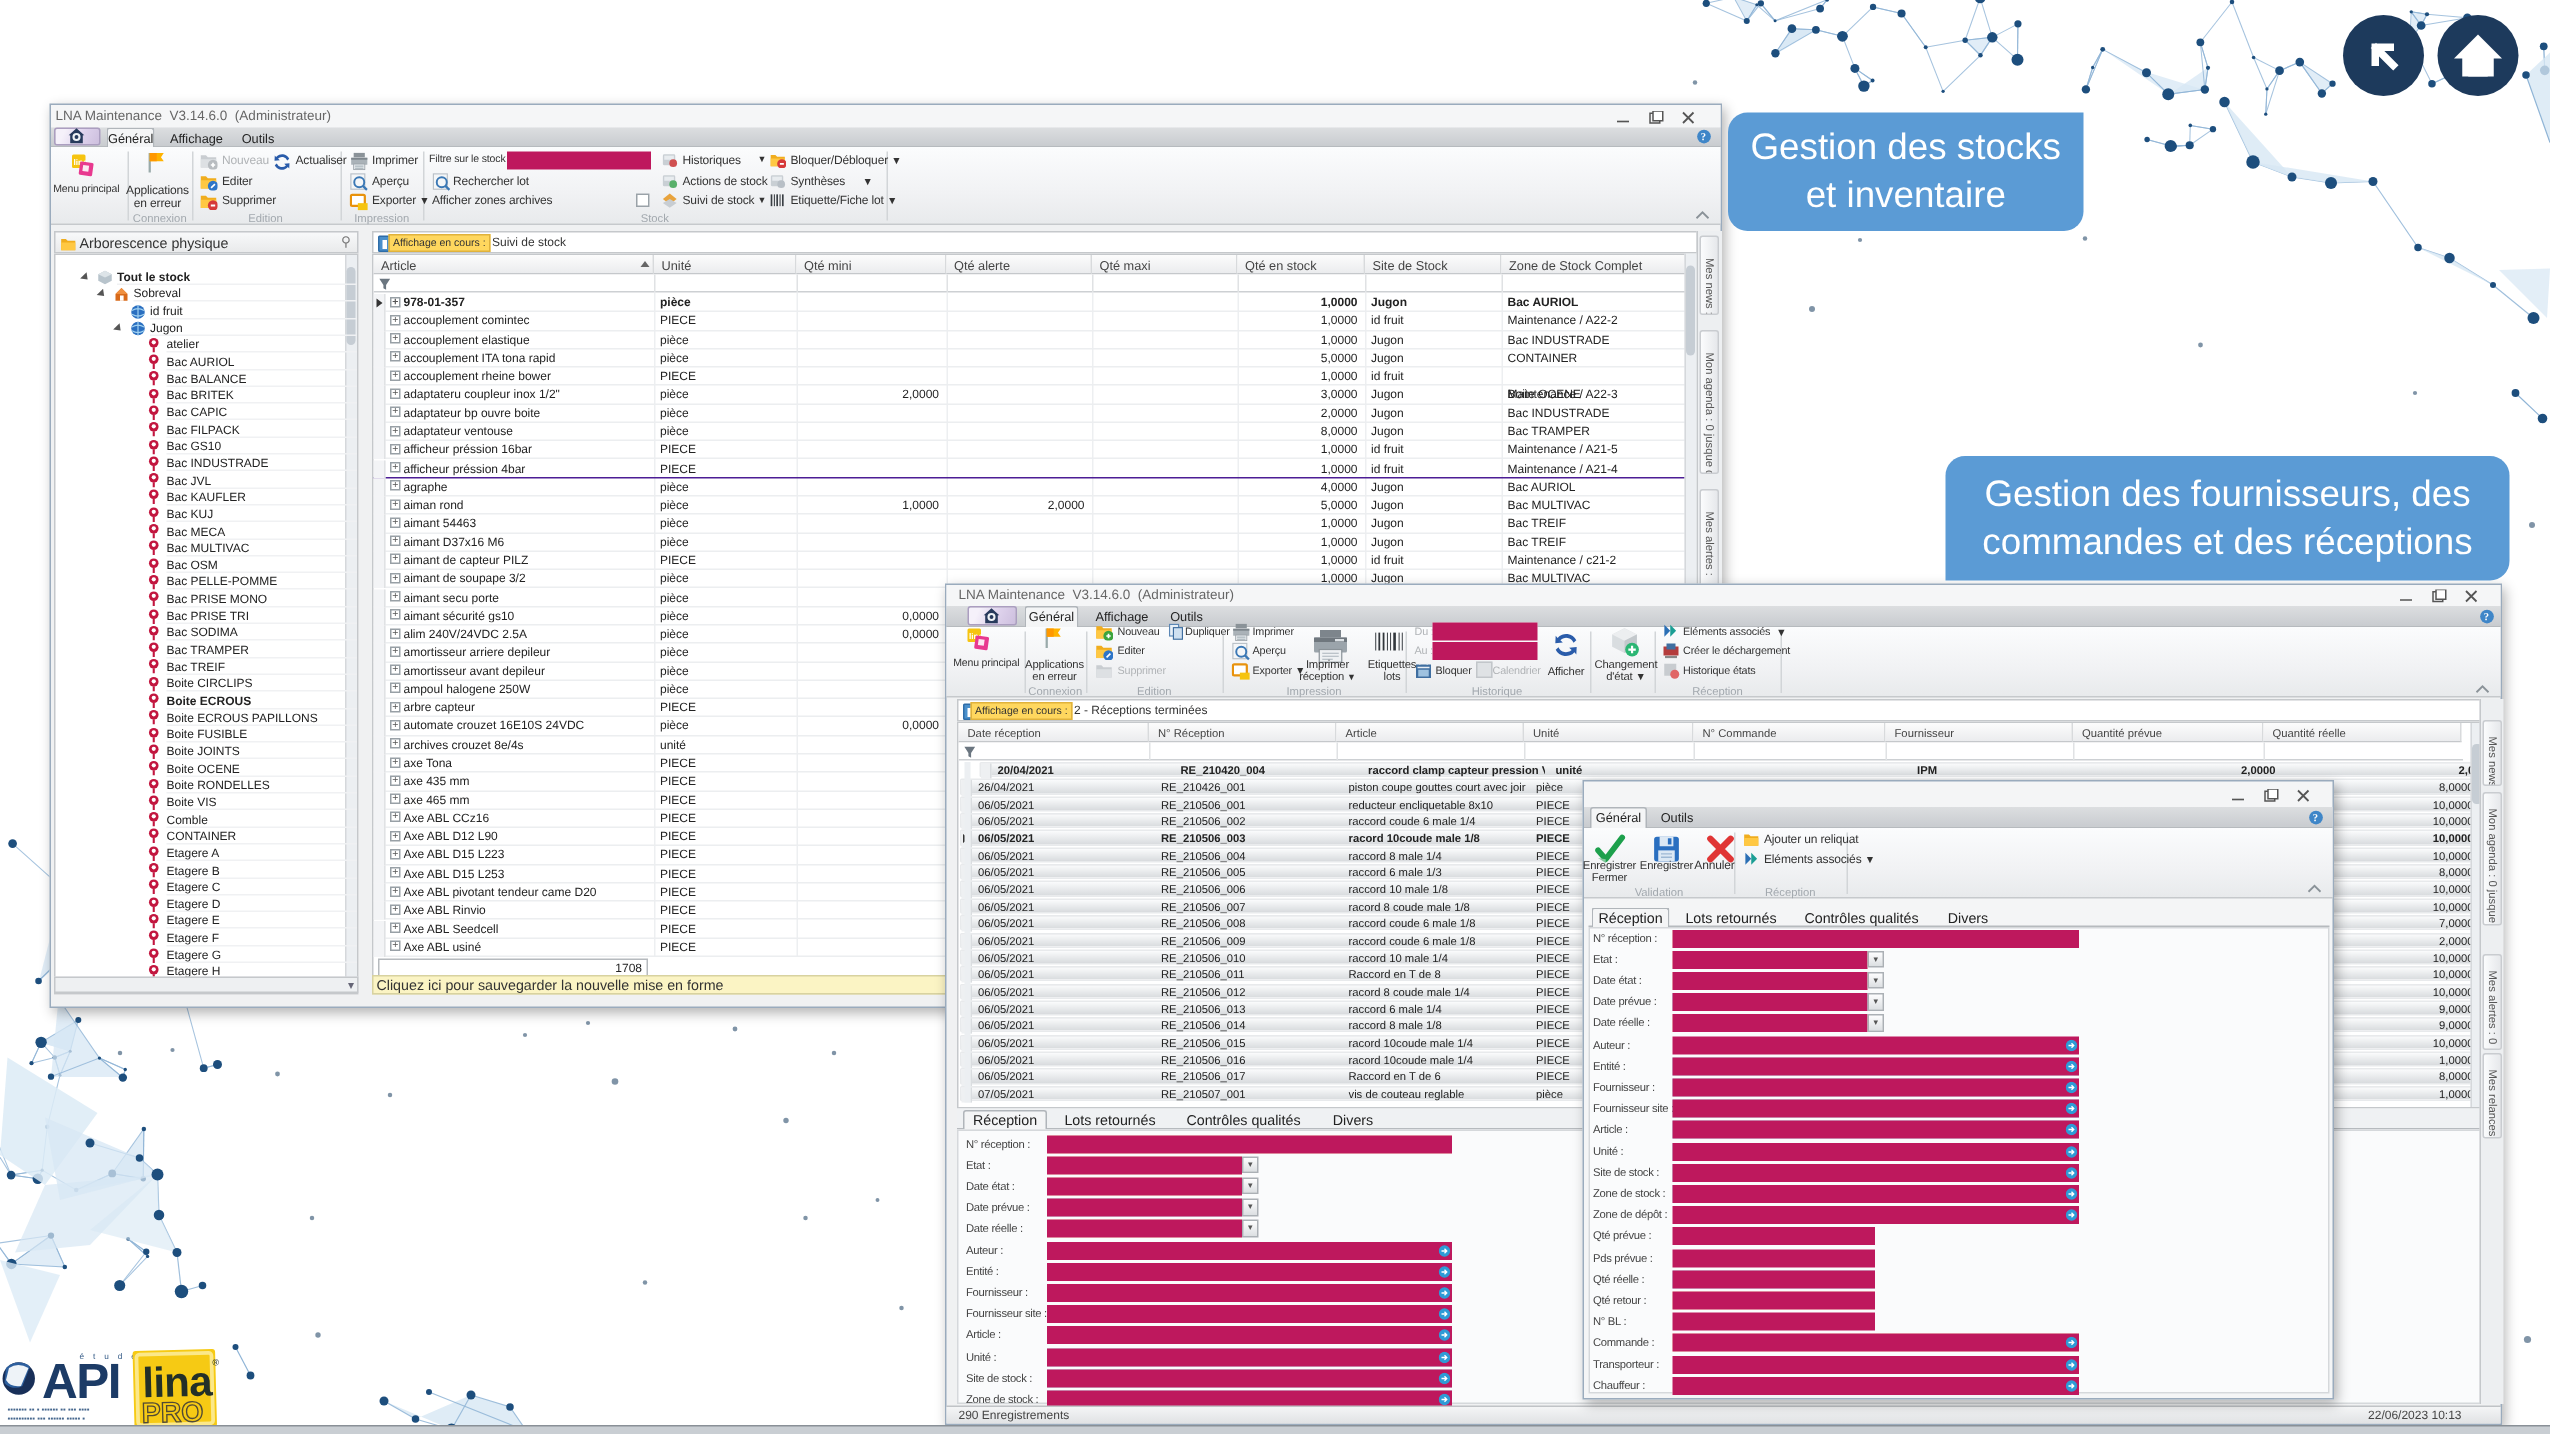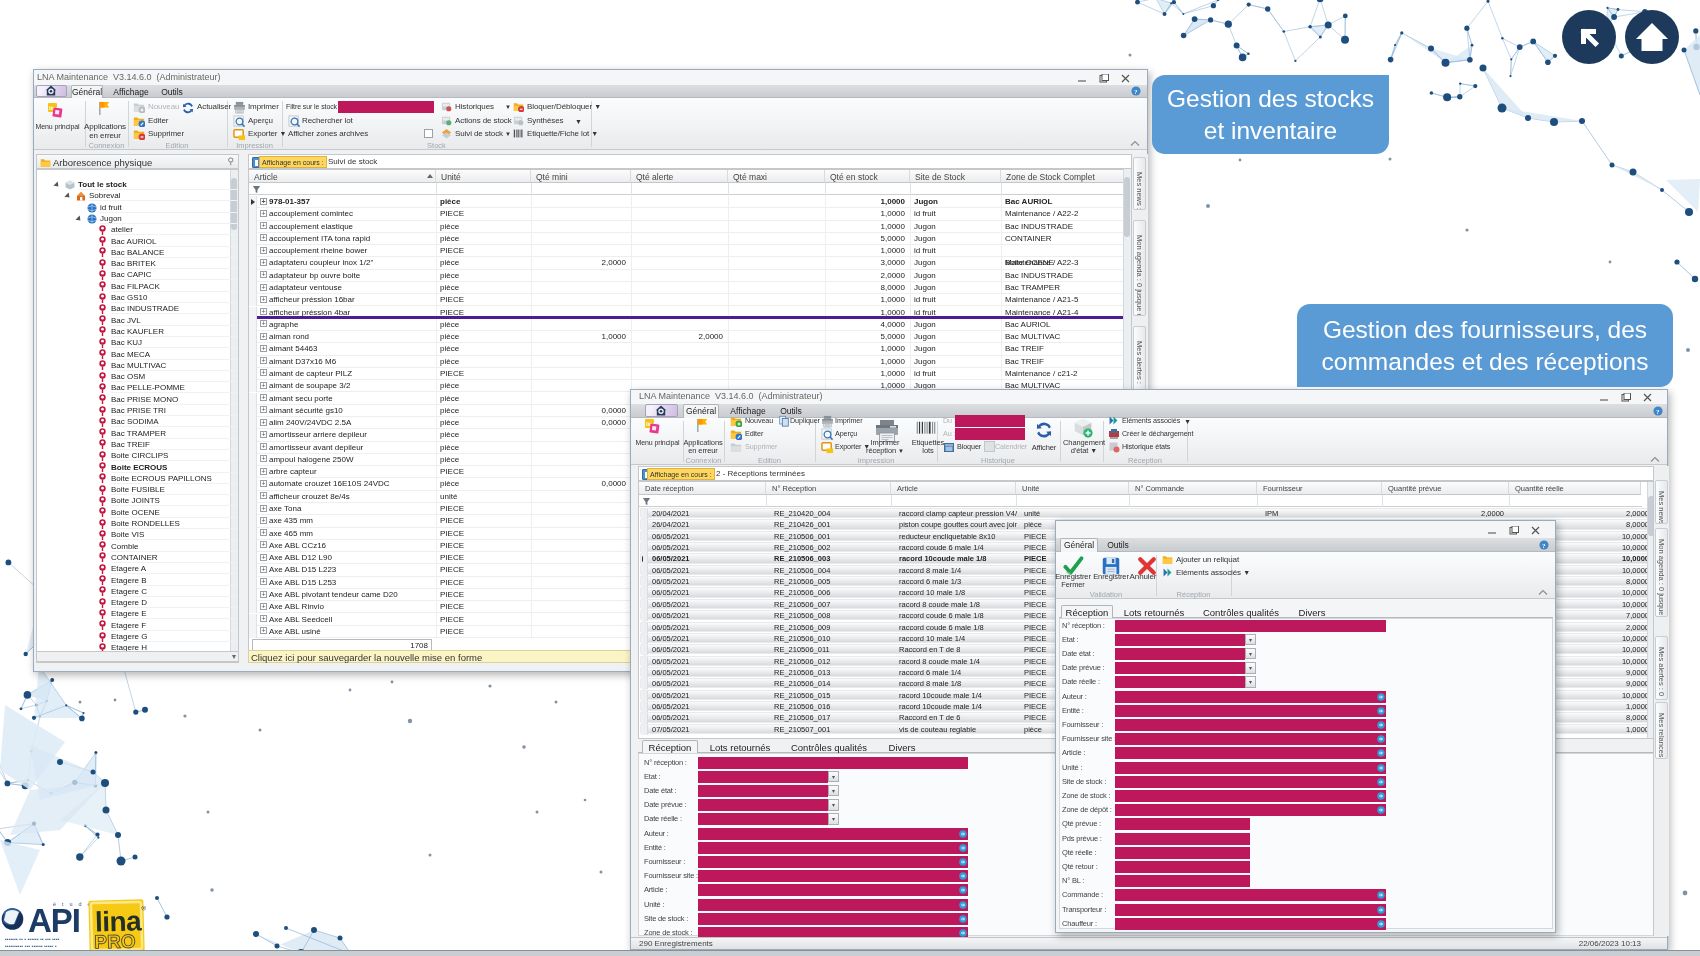--- a/index.html
+++ b/index.html
@@ -960,21 +960,21 @@
         </div>
         <div class="abs" style="left:0;top:124.2px;width:875px;height:12.28px;border-bottom:1px solid #eceef0;font-weight:normal">
           <div class="abs" style="left:0;top:0;width:8px;height:12.28px;background:#f3f4f6;border-right:1px solid #e0e2e4"></div>
           <div class="abs" style="left:11px;top:1.5px;width:7px;height:7px;border:1px solid #98a0a6;background:#fff;font-size:7px;line-height:5px;text-align:center;color:#555">+</div>
           <div class="gcell" style="left:20px;top:1px;width:165px">afficheur préssion  16bar</div>
           <div class="gcell" style="left:191px;top:1px;width:88px">PIECE</div>
           <div class="gcell num" style="left:576px;top:1px;width:80px">1,0000</div>
           <div class="gcell" style="left:665px;top:1px;width:85px">id fruit</div>
           <div class="gcell" style="left:756px;top:1px;width:118px">Maintenance  / A21-5</div>
         </div>
-        <div class="abs" style="left:0;top:136.5px;width:875px;height:12.28px;border-bottom:3px solid #4c1d95;font-weight:normal">
+        <div class="abs" style="left:0;top:136.5px;width:875px;height:12.28px;border-bottom:1px solid #4c1d95;font-weight:normal">
           <div class="abs" style="left:0;top:0;width:8px;height:12.28px;background:#f3f4f6;border-right:1px solid #e0e2e4"></div>
           <div class="abs" style="left:11px;top:1.5px;width:7px;height:7px;border:1px solid #98a0a6;background:#fff;font-size:7px;line-height:5px;text-align:center;color:#555">+</div>
           <div class="gcell" style="left:20px;top:1px;width:165px">afficheur préssion  4bar</div>
           <div class="gcell" style="left:191px;top:1px;width:88px">PIECE</div>
           <div class="gcell num" style="left:576px;top:1px;width:80px">1,0000</div>
           <div class="gcell" style="left:665px;top:1px;width:85px">id fruit</div>
           <div class="gcell" style="left:756px;top:1px;width:118px">Maintenance  / A21-4</div>
         </div>
         <div class="abs" style="left:0;top:148.8px;width:875px;height:12.28px;border-bottom:1px solid #eceef0;font-weight:normal">
           <div class="abs" style="left:0;top:0;width:8px;height:12.28px;background:#f3f4f6;border-right:1px solid #e0e2e4"></div>
@@ -1079,21 +1079,21 @@
         <div class="abs" style="left:0;top:308.4px;width:875px;height:12.28px;border-bottom:1px solid #eceef0;font-weight:normal">
           <div class="abs" style="left:0;top:0;width:8px;height:12.28px;background:#f3f4f6;border-right:1px solid #e0e2e4"></div>
           <div class="abs" style="left:11px;top:1.5px;width:7px;height:7px;border:1px solid #98a0a6;background:#fff;font-size:7px;line-height:5px;text-align:center;color:#555">+</div>
           <div class="gcell" style="left:20px;top:1px;width:165px">automate crouzet 16E10S  24VDC</div>
           <div class="gcell" style="left:191px;top:1px;width:88px">pièce</div>
           <div class="gcell num" style="left:282px;top:1px;width:95px">0,0000</div>
         </div>
         <div class="abs" style="left:0;top:320.7px;width:875px;height:12.28px;border-bottom:1px solid #eceef0;font-weight:normal">
           <div class="abs" style="left:0;top:0;width:8px;height:12.28px;background:#f3f4f6;border-right:1px solid #e0e2e4"></div>
           <div class="abs" style="left:11px;top:1.5px;width:7px;height:7px;border:1px solid #98a0a6;background:#fff;font-size:7px;line-height:5px;text-align:center;color:#555">+</div>
-          <div class="gcell" style="left:20px;top:1px;width:165px">afficheur crouzet 8e/4s</div>
+          <div class="gcell" style="left:20px;top:1px;width:165px">archives crouzet 8e/4s</div>
           <div class="gcell" style="left:191px;top:1px;width:88px">unité</div>
         </div>
         <div class="abs" style="left:0;top:333.0px;width:875px;height:12.28px;border-bottom:1px solid #eceef0;font-weight:normal">
           <div class="abs" style="left:0;top:0;width:8px;height:12.28px;background:#f3f4f6;border-right:1px solid #e0e2e4"></div>
           <div class="abs" style="left:11px;top:1.5px;width:7px;height:7px;border:1px solid #98a0a6;background:#fff;font-size:7px;line-height:5px;text-align:center;color:#555">+</div>
           <div class="gcell" style="left:20px;top:1px;width:165px">axe  Tona</div>
           <div class="gcell" style="left:191px;top:1px;width:88px">PIECE</div>
         </div>
         <div class="abs" style="left:0;top:345.3px;width:875px;height:12.28px;border-bottom:1px solid #eceef0;font-weight:normal">
           <div class="abs" style="left:0;top:0;width:8px;height:12.28px;background:#f3f4f6;border-right:1px solid #e0e2e4"></div>
@@ -1349,21 +1349,21 @@
         <svg class="abs" style="left:3px;top:15px" width="9" height="9" viewBox="0 0 10 10">
           <path d="M1 1 H9 L6 5.5 V9 L4 8 V5.5 Z" fill="#6b7680"></path>
         </svg>
         <div class="abs" style="left:127px;top:13px;width:1px;height:12px;background:#e0e2e4"></div>
         <div class="abs" style="left:252px;top:13px;width:1px;height:12px;background:#e0e2e4"></div>
         <div class="abs" style="left:377px;top:13px;width:1px;height:12px;background:#e0e2e4"></div>
         <div class="abs" style="left:490px;top:13px;width:1px;height:12px;background:#e0e2e4"></div>
         <div class="abs" style="left:618px;top:13px;width:1px;height:12px;background:#e0e2e4"></div>
         <div class="abs" style="left:743px;top:13px;width:1px;height:12px;background:#e0e2e4"></div>
         <div class="abs" style="left:870px;top:13px;width:1px;height:12px;background:#e0e2e4"></div>
-        <div class="abs" style="left:1px;top:26.0px;width:1008px;height:10.3px;background:linear-gradient(#fafbfc,#d8dbde);border:1px solid #e8eaec;border-radius:1px;font-weight:normal">
+        <div class="abs" style="left:14px;top:26.0px;width:1008px;height:10.3px;background:linear-gradient(#fafbfc,#d8dbde);border:1px solid #e8eaec;border-radius:1px;font-weight:bold">
           <div class="abs" style="left:0;top:0;width:7px;height:10.3px;background:#eef0f2;border-right:1px solid #dadde0"></div>
           <div class="gcell" style="left:11px;top:0px;width:112px">20/04/2021</div>
           <div class="gcell" style="left:133px;top:0px;width:115px">RE_210420_004</div>
           <div class="gcell" style="left:258px;top:0px;width:118px">raccord clamp capteur pression V4/V5</div>
           <div class="gcell" style="left:383px;top:0px;width:100px">unité</div>
           <div class="gcell" style="left:624px;top:0px;width:110px">IPM</div>
           <div class="gcell num" style="left:743px;top:0px;width:120px">2,0000</div>
           <div class="gcell num" style="left:876px;top:0px;width:132px">2,0000</div>
         </div>
         <div class="abs" style="left:1px;top:37.4px;width:1008px;height:10.3px;background:linear-gradient(#fafbfc,#d8dbde);border:1px solid #e8eaec;border-radius:1px;font-weight:normal">

